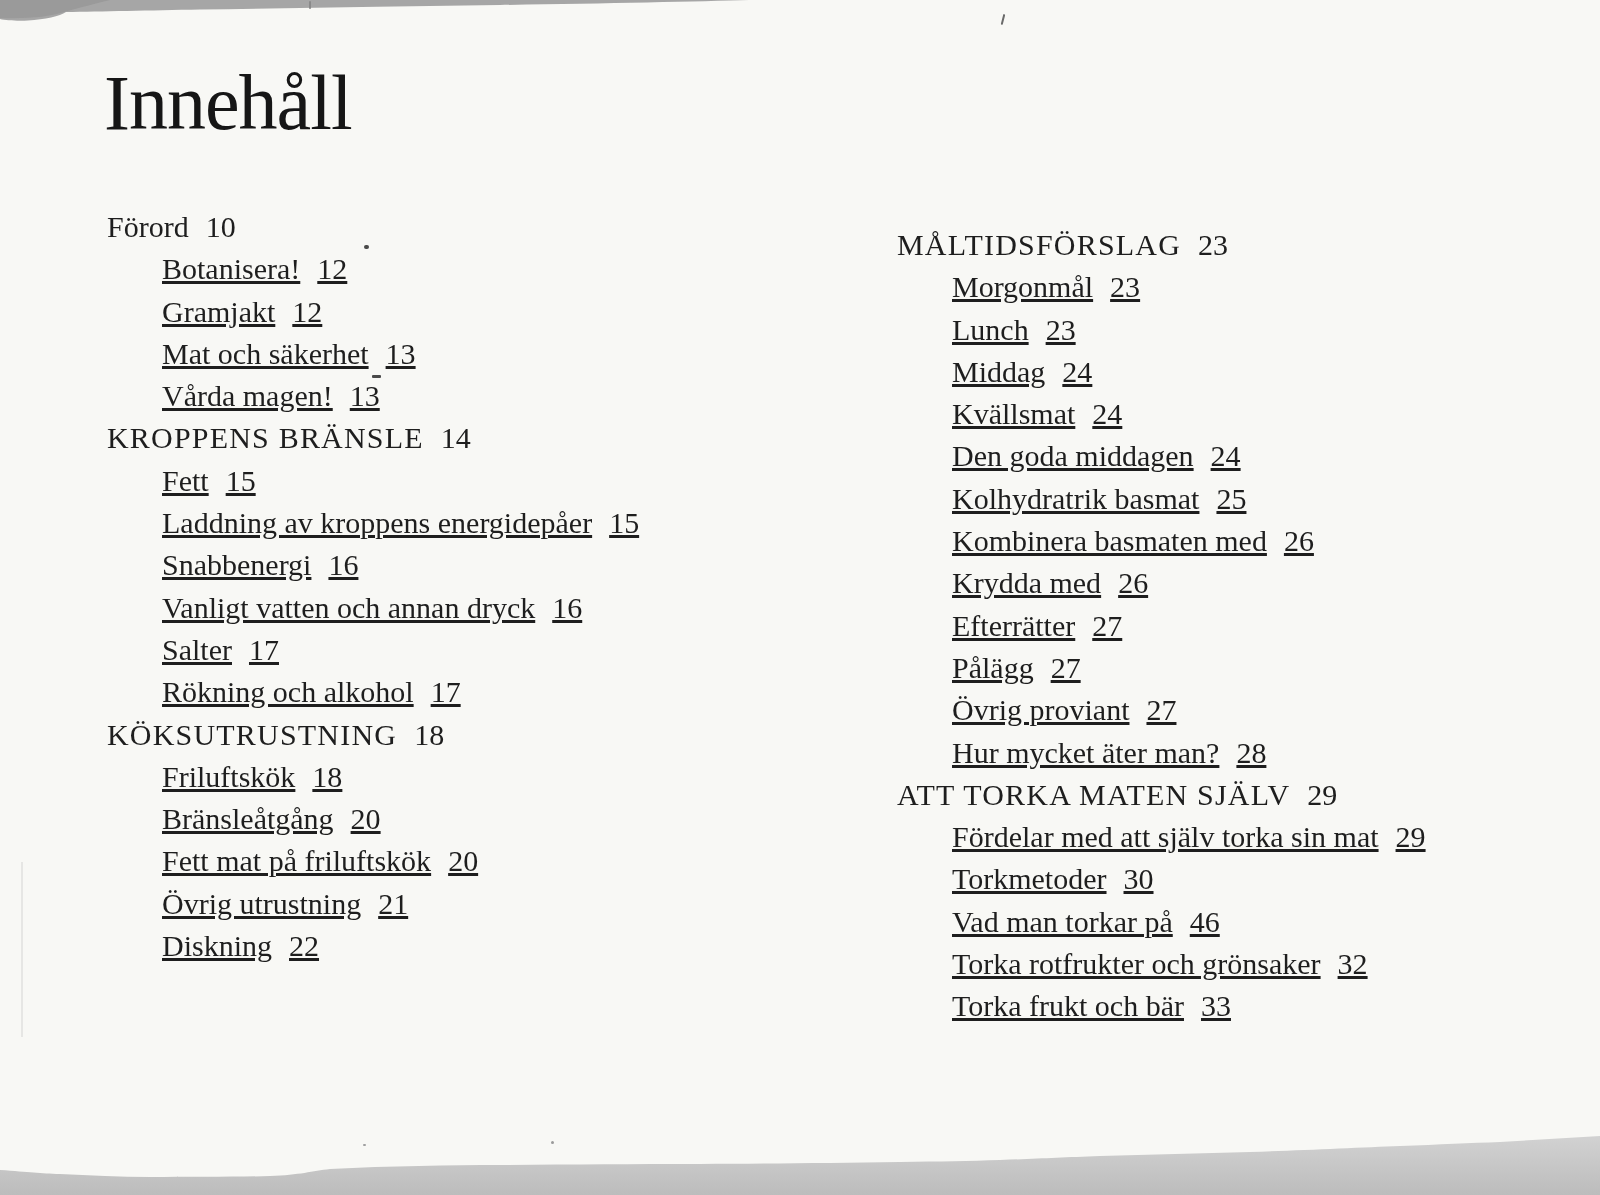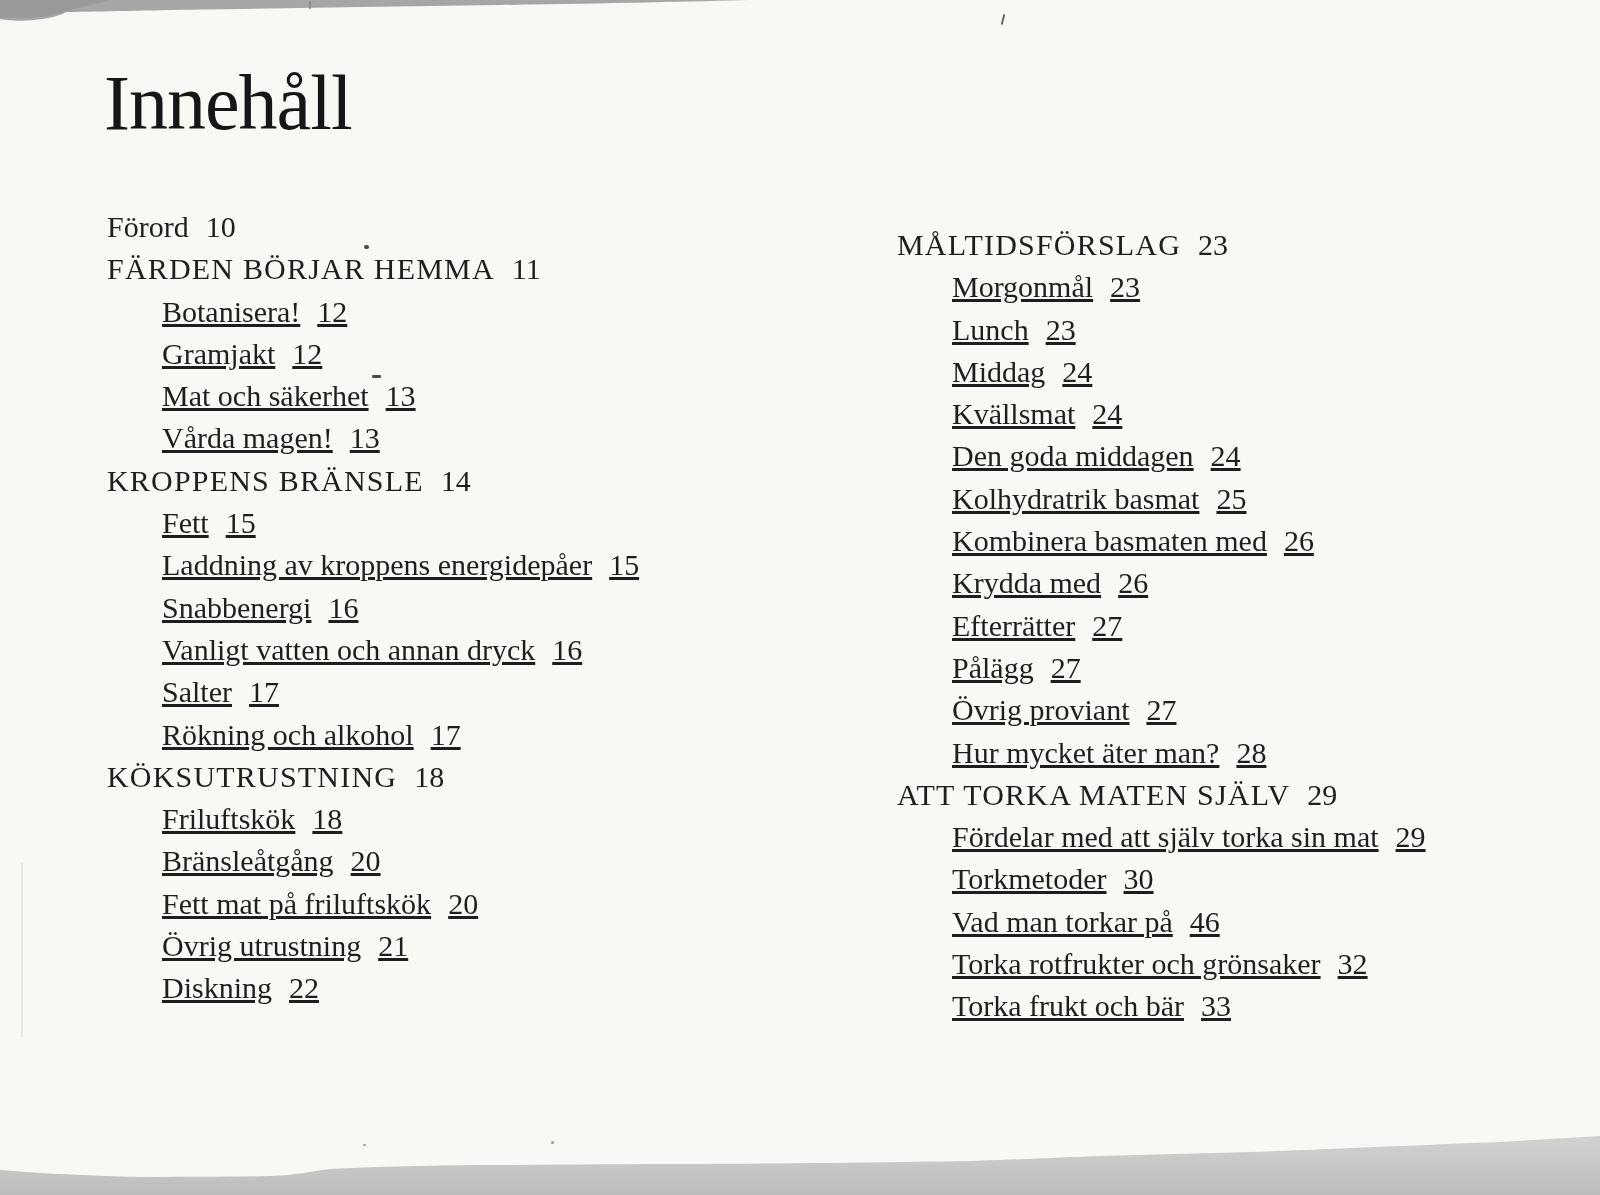--- a/index.html
+++ b/index.html
@@ -57,21 +57,20 @@
     <path d="M0,0 L749,0 C700,1.5 600,3.5 500,5 C400,6.5 300,8 200,9.5
              C150,10.5 100,11.5 66,12 C60,16 45,19.5 28,20.5
              C18,21 6,20.5 0,19 Z" fill="#a6a6a6"></path>
     <path d="M0,0 L110,0 C90,5 75,9 62,12.5 C50,16.5 28,19 0,18 Z" fill="#8f8f8f" opacity="0.55"></path>
   </svg>
 
   <h1 class="page-title">Innehåll</h1>
 
   <div class="col col-left">
       <div class="entry plain"><span class="lbl">Förord</span><span class="pg">10</span></div>
-      <div class="entry section"><span class="lbl">FÄRDEN BÖRJAR HEMMA</span><span class="pg">11</span></div>
       <div class="entry sub"><span class="lbl">Botanisera!</span><span class="pg">12</span></div>
       <div class="entry sub"><span class="lbl">Gramjakt</span><span class="pg">12</span></div>
       <div class="entry sub"><span class="lbl">Mat och säkerhet</span><span class="pg">13</span></div>
       <div class="entry sub"><span class="lbl">Vårda magen!</span><span class="pg">13</span></div>
       <div class="entry section"><span class="lbl">KROPPENS BRÄNSLE</span><span class="pg">14</span></div>
       <div class="entry sub"><span class="lbl">Fett</span><span class="pg">15</span></div>
       <div class="entry sub"><span class="lbl">Laddning av kroppens energidepåer</span><span class="pg">15</span></div>
       <div class="entry sub"><span class="lbl">Snabbenergi</span><span class="pg">16</span></div>
       <div class="entry sub"><span class="lbl">Vanligt vatten och annan dryck</span><span class="pg">16</span></div>
       <div class="entry sub"><span class="lbl">Salter</span><span class="pg">17</span></div>

